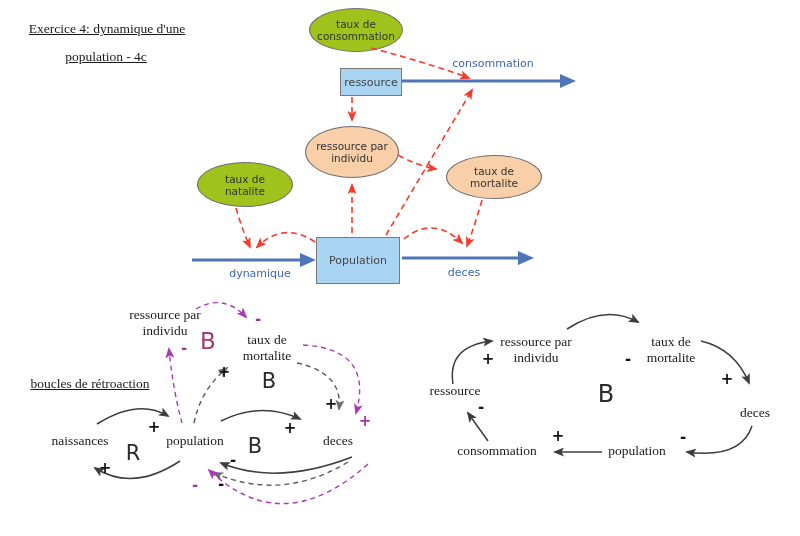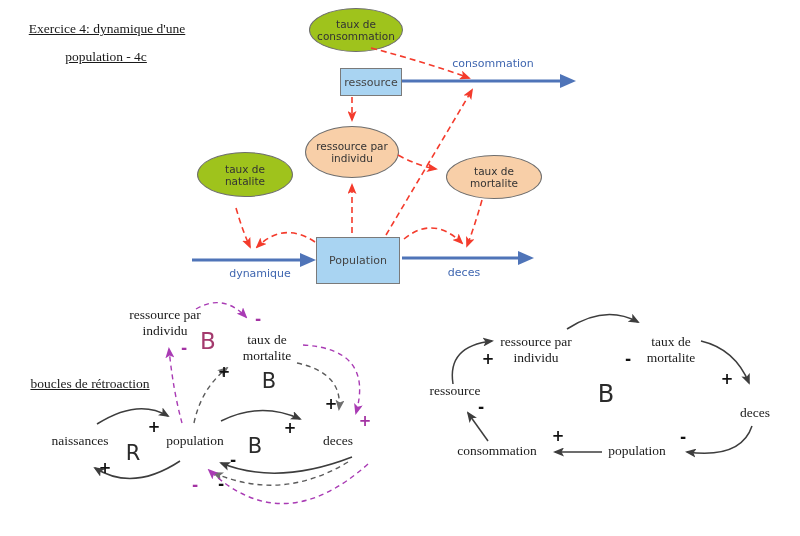--- a/index.html
+++ b/index.html
@@ -35,21 +35,21 @@
 
   <div class="ellipse green" style="left:309px;top:8px;width:94px;height:44px;">
     <span>taux de consommation</span>
   </div>
   <div class="ellipse peach" style="left:305px;top:126px;width:94px;height:52px;">
     <span>ressource par individu</span>
   </div>
   <div class="ellipse peach" style="left:446px;top:155px;width:96px;height:44px;">
     <span>taux de mortalite</span>
   </div>
-  <div class="ellipse green" style="left:197px;top:152px;width:96px;height:45px;">
+  <div class="ellipse green" style="left:197px;top:162px;width:96px;height:45px;">
     <span>taux de natalite</span>
   </div>
   <div class="stock" style="left:340px;top:68px;width:62px;height:28px;">
     <span>ressource</span>
   </div>
   <div class="stock" style="left:316px;top:237px;width:84px;height:47px;">
     <span>Population</span>
   </div>
 
   <svg class="arrows" viewBox="0 0 800 536">

